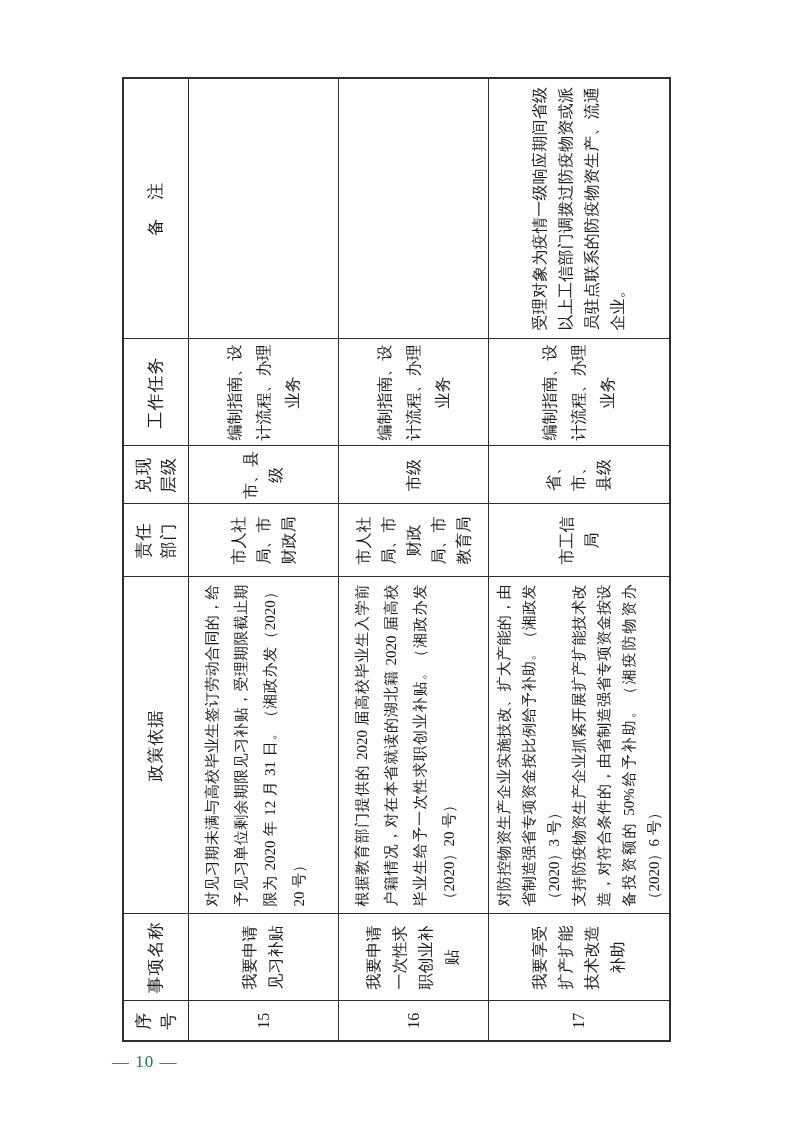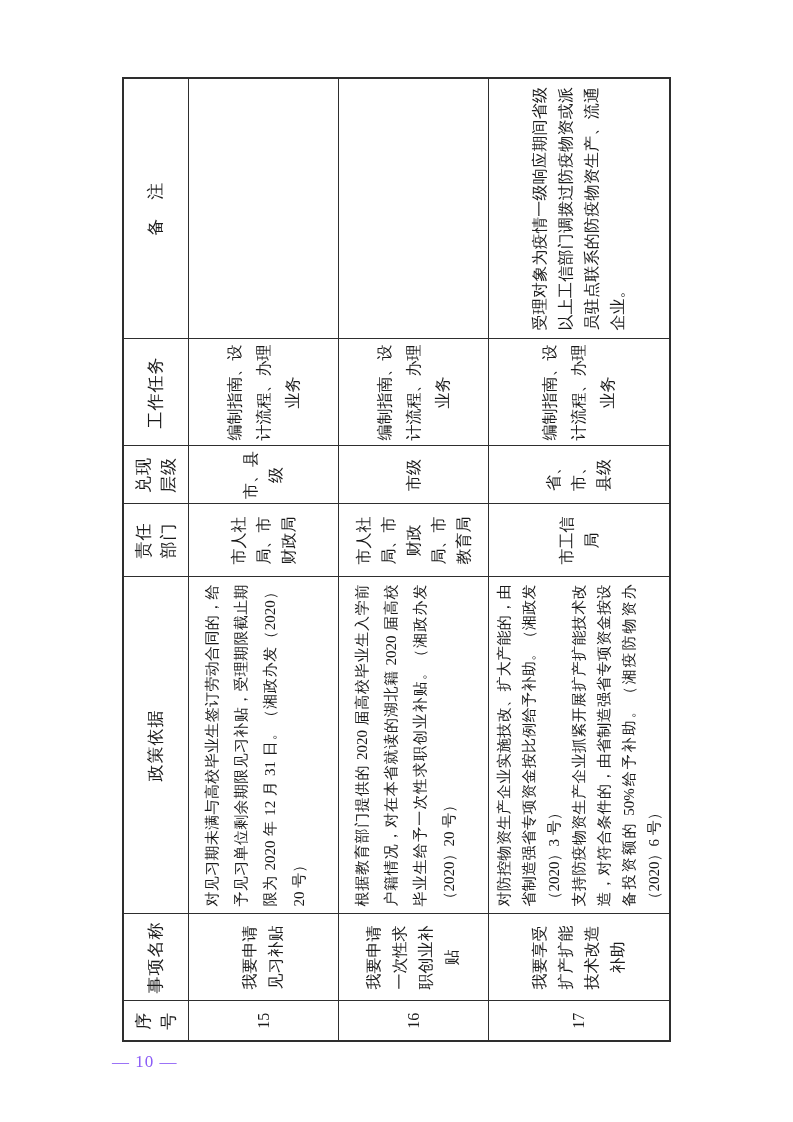--- a/index.html
+++ b/index.html
@@ -66,21 +66,21 @@
   td.c-dept  { line-height: 25px; padding: 2px 8px; }
   td.c-level { white-space: pre-line; line-height: 25px; padding: 2px 3px; }
   td.c-task  { line-height: 29px; padding: 2px 4px; }
   td.c-remark{ text-align: justify; line-height: 26px; padding: 2px 8px; }
 
   .page-number {
     position: absolute;
     left: 112px; top: 1052px;
     font-size: 17px;
     letter-spacing: 1px;
-    color: #8b5cf6;
+    color: #15803d;
     white-space: nowrap;
   }
 </style>
 </head>
 <body>
 
 <div class="rot-wrap">
   <div class="landscape">
     <table class="policy-table">
       <colgroup>

